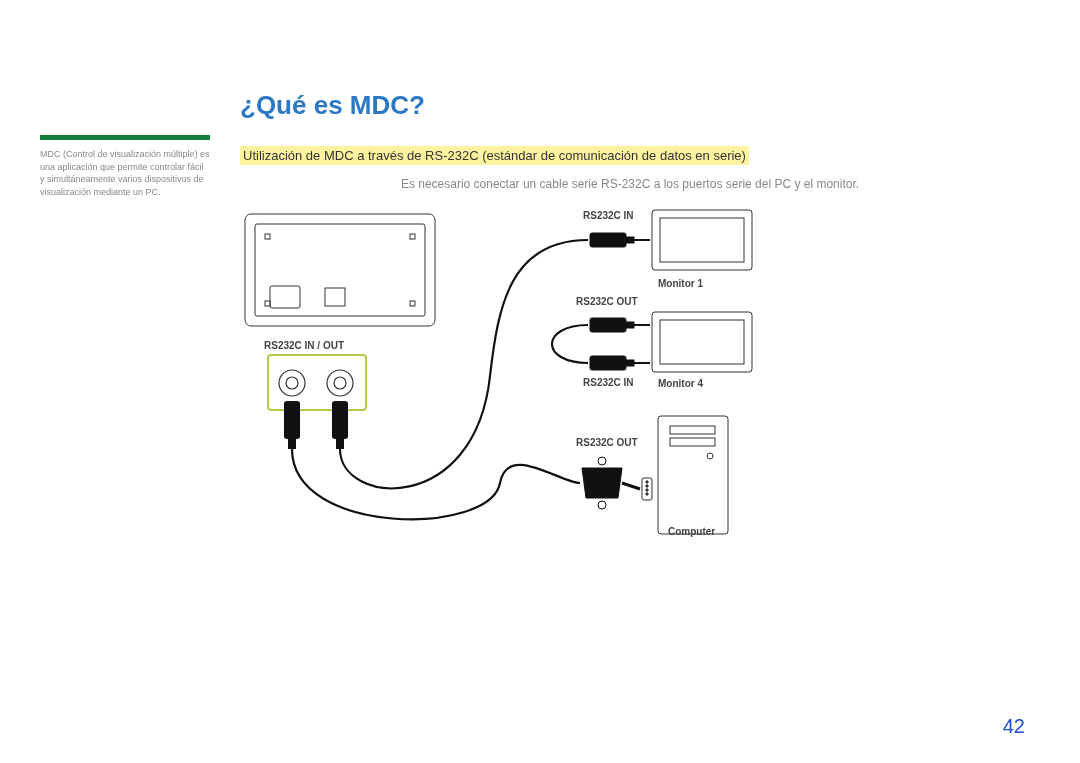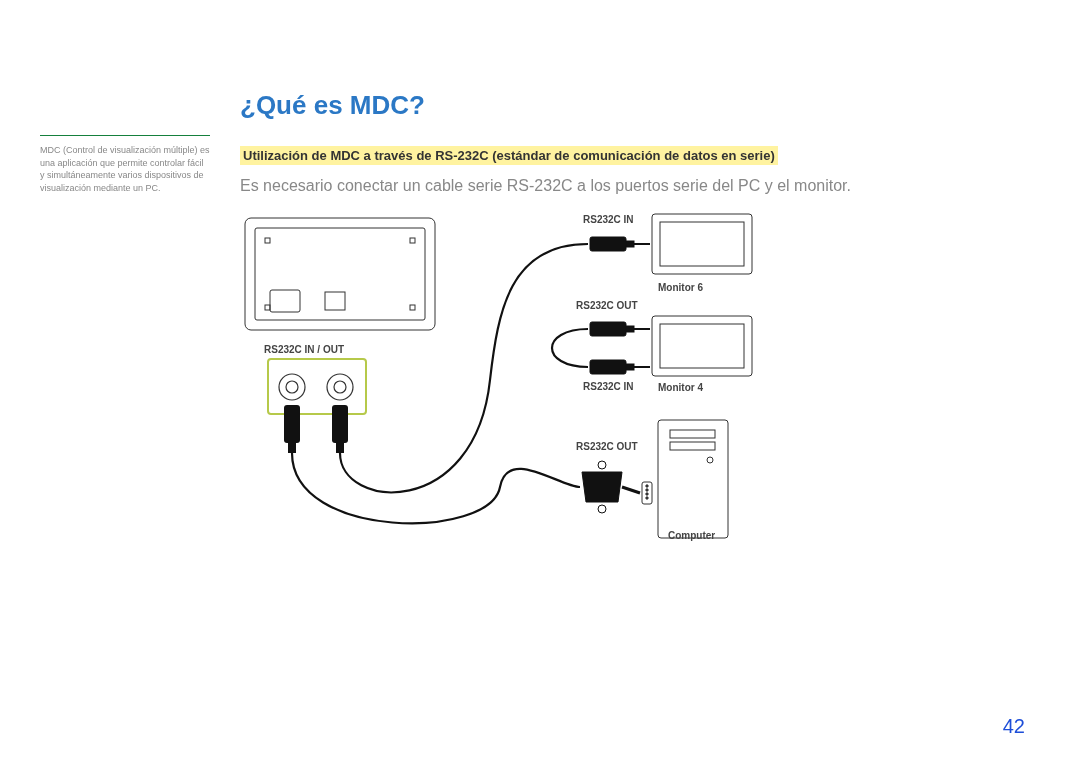--- a/index.html
+++ b/index.html
@@ -16,21 +16,21 @@
     padding: 90px 60px 40px 40px;
     position: relative;
     height: 100%;
     box-sizing: border-box;
   }
   .sidebar {
     position: absolute;
     left: 40px;
     top: 135px;
     width: 170px;
-    border-top: 1px solid #15803d;
+    border-top: 5px solid #15803d;
     padding-top: 8px;
     font-size: 9px;
     line-height: 1.4;
     color: #888;
   }
   .main {
     margin-left: 200px;
   }
   .title {
     color: #2b78c5;
@@ -41,29 +41,30 @@
   .subtitle {
     font-size: 19px;
     font-weight: bold;
     color: #222;
     margin: 0 0 15px 0;
   }
   .subheading {
     display: inline-block;
     background: #fff3a0;
     font-size: 13px;
-    font-weight: bold;
+    font-weight: normal;
     color: #333;
     padding: 2px 3px;
     margin: 0 0 12px 0;
   }
   .desc {
-    font-size: 16px;
+    font-size: 12px;
     color: #888;
     margin: 0 0 15px 0;
+    text-align: center;
   }
   .diagram {
     position: relative;
     width: 560px;
     height: 380px;
   }
   .page-number {
     position: absolute;
     bottom: 25px;
     right: 55px;
@@ -177,20 +178,20 @@
 
           <path d="M348 119 C300 119, 300 157, 348 157"></path>
         </g>
       </svg>
 
       <div class="lbl" style="left:24px; top:134px;">RS232C IN / OUT</div>
       <div class="lbl" style="left:343px; top:4px;">RS232C IN</div>
       <div class="lbl" style="left:336px; top:90px;">RS232C OUT</div>
       <div class="lbl" style="left:343px; top:171px;">RS232C IN</div>
       <div class="lbl" style="left:336px; top:231px;">RS232C OUT</div>
-      <div class="lbl" style="left:418px; top:72px;">Monitor 6</div>
+      <div class="lbl" style="left:418px; top:72px;">Monitor 1</div>
       <div class="lbl" style="left:418px; top:172px;">Monitor 4</div>
       <div class="lbl" style="left:428px; top:320px;">Computer</div>
     </div>
   </div>
 
   <div class="page-number">42</div>
 </div>
 
 </body></html>

